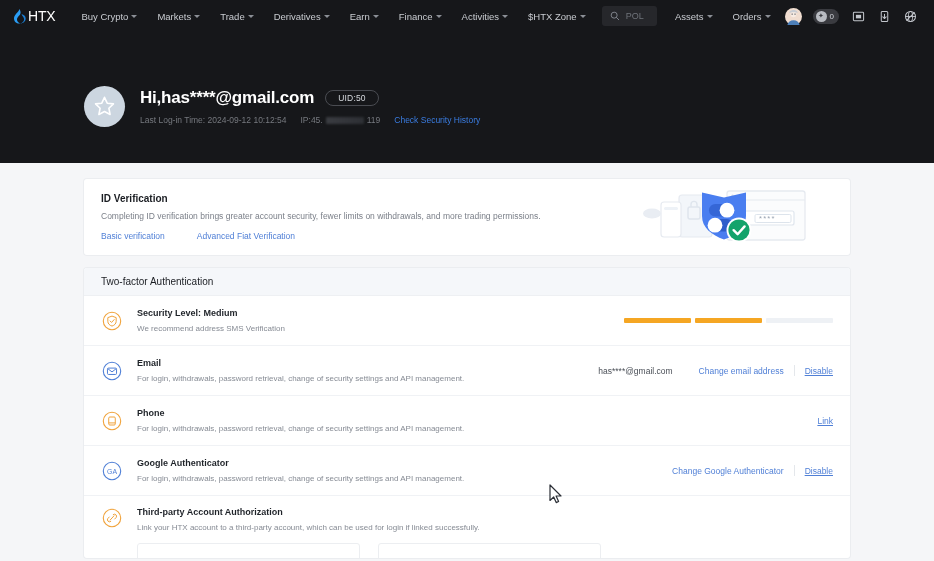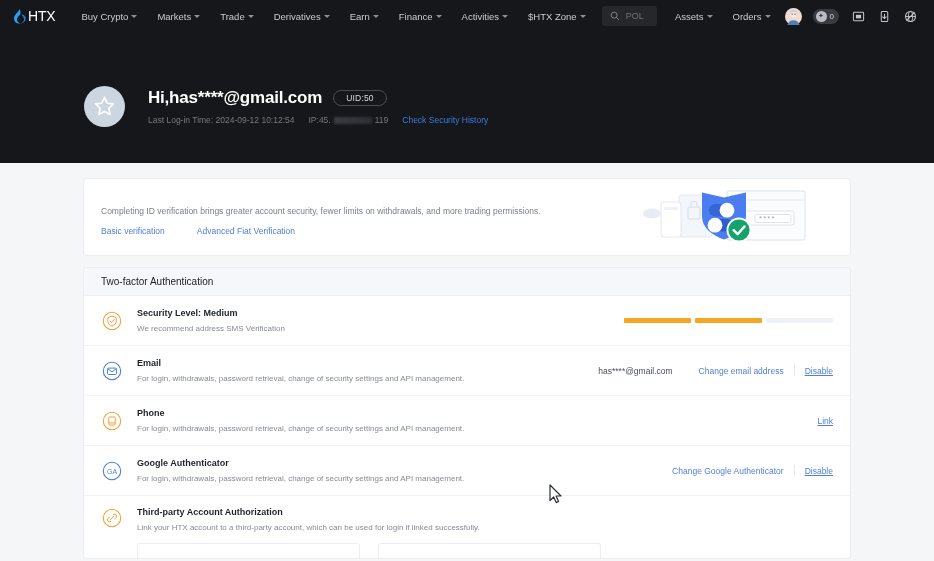--- a/index.html
+++ b/index.html
@@ -94,21 +94,21 @@
     padding: 0 0 0 84px;
     height: 100%;
     padding-top: 18px;
   }
   .avatar-big {
     width: 41px; height: 41px; border-radius: 50%;
     background: #ccd6e0;
     display: flex; align-items: center; justify-content: center;
     flex: 0 0 auto;
   }
-  .profile-text { margin-left: 23px; }
+  .profile-text { margin-left: 15px; }
   .profile-name-row { display: flex; align-items: center; gap: 11px; }
   .profile-name {
     color: #ffffff; font-size: 17px; font-weight: bold;
     letter-spacing: -0.2px;
   }
   .uid-badge {
     border: 1px solid #4a4c52;
     border-radius: 9px;
     padding: 2px 12px;
     color: #d6d9de; font-size: 8.5px;
@@ -363,20 +363,21 @@
           <span class="meta-link">Check Security History</span>
         </div>
       </div>
     </div>
   </div>
 
   <div class="page-body">
 
     <div class="card idv-card">
       <div>
+        <div class="idv-title">ID Verification</div>
         <div class="idv-desc">Completing ID verification brings greater account security, fewer limits on withdrawals, and more trading permissions.</div>
         <div class="idv-links">
           <span class="idv-link">Basic verification</span>
           <span class="idv-link">Advanced Fiat Verification</span>
         </div>
       </div>
 
       <div class="idv-art">
         <svg width="180" height="62" viewBox="0 0 180 62">
 

